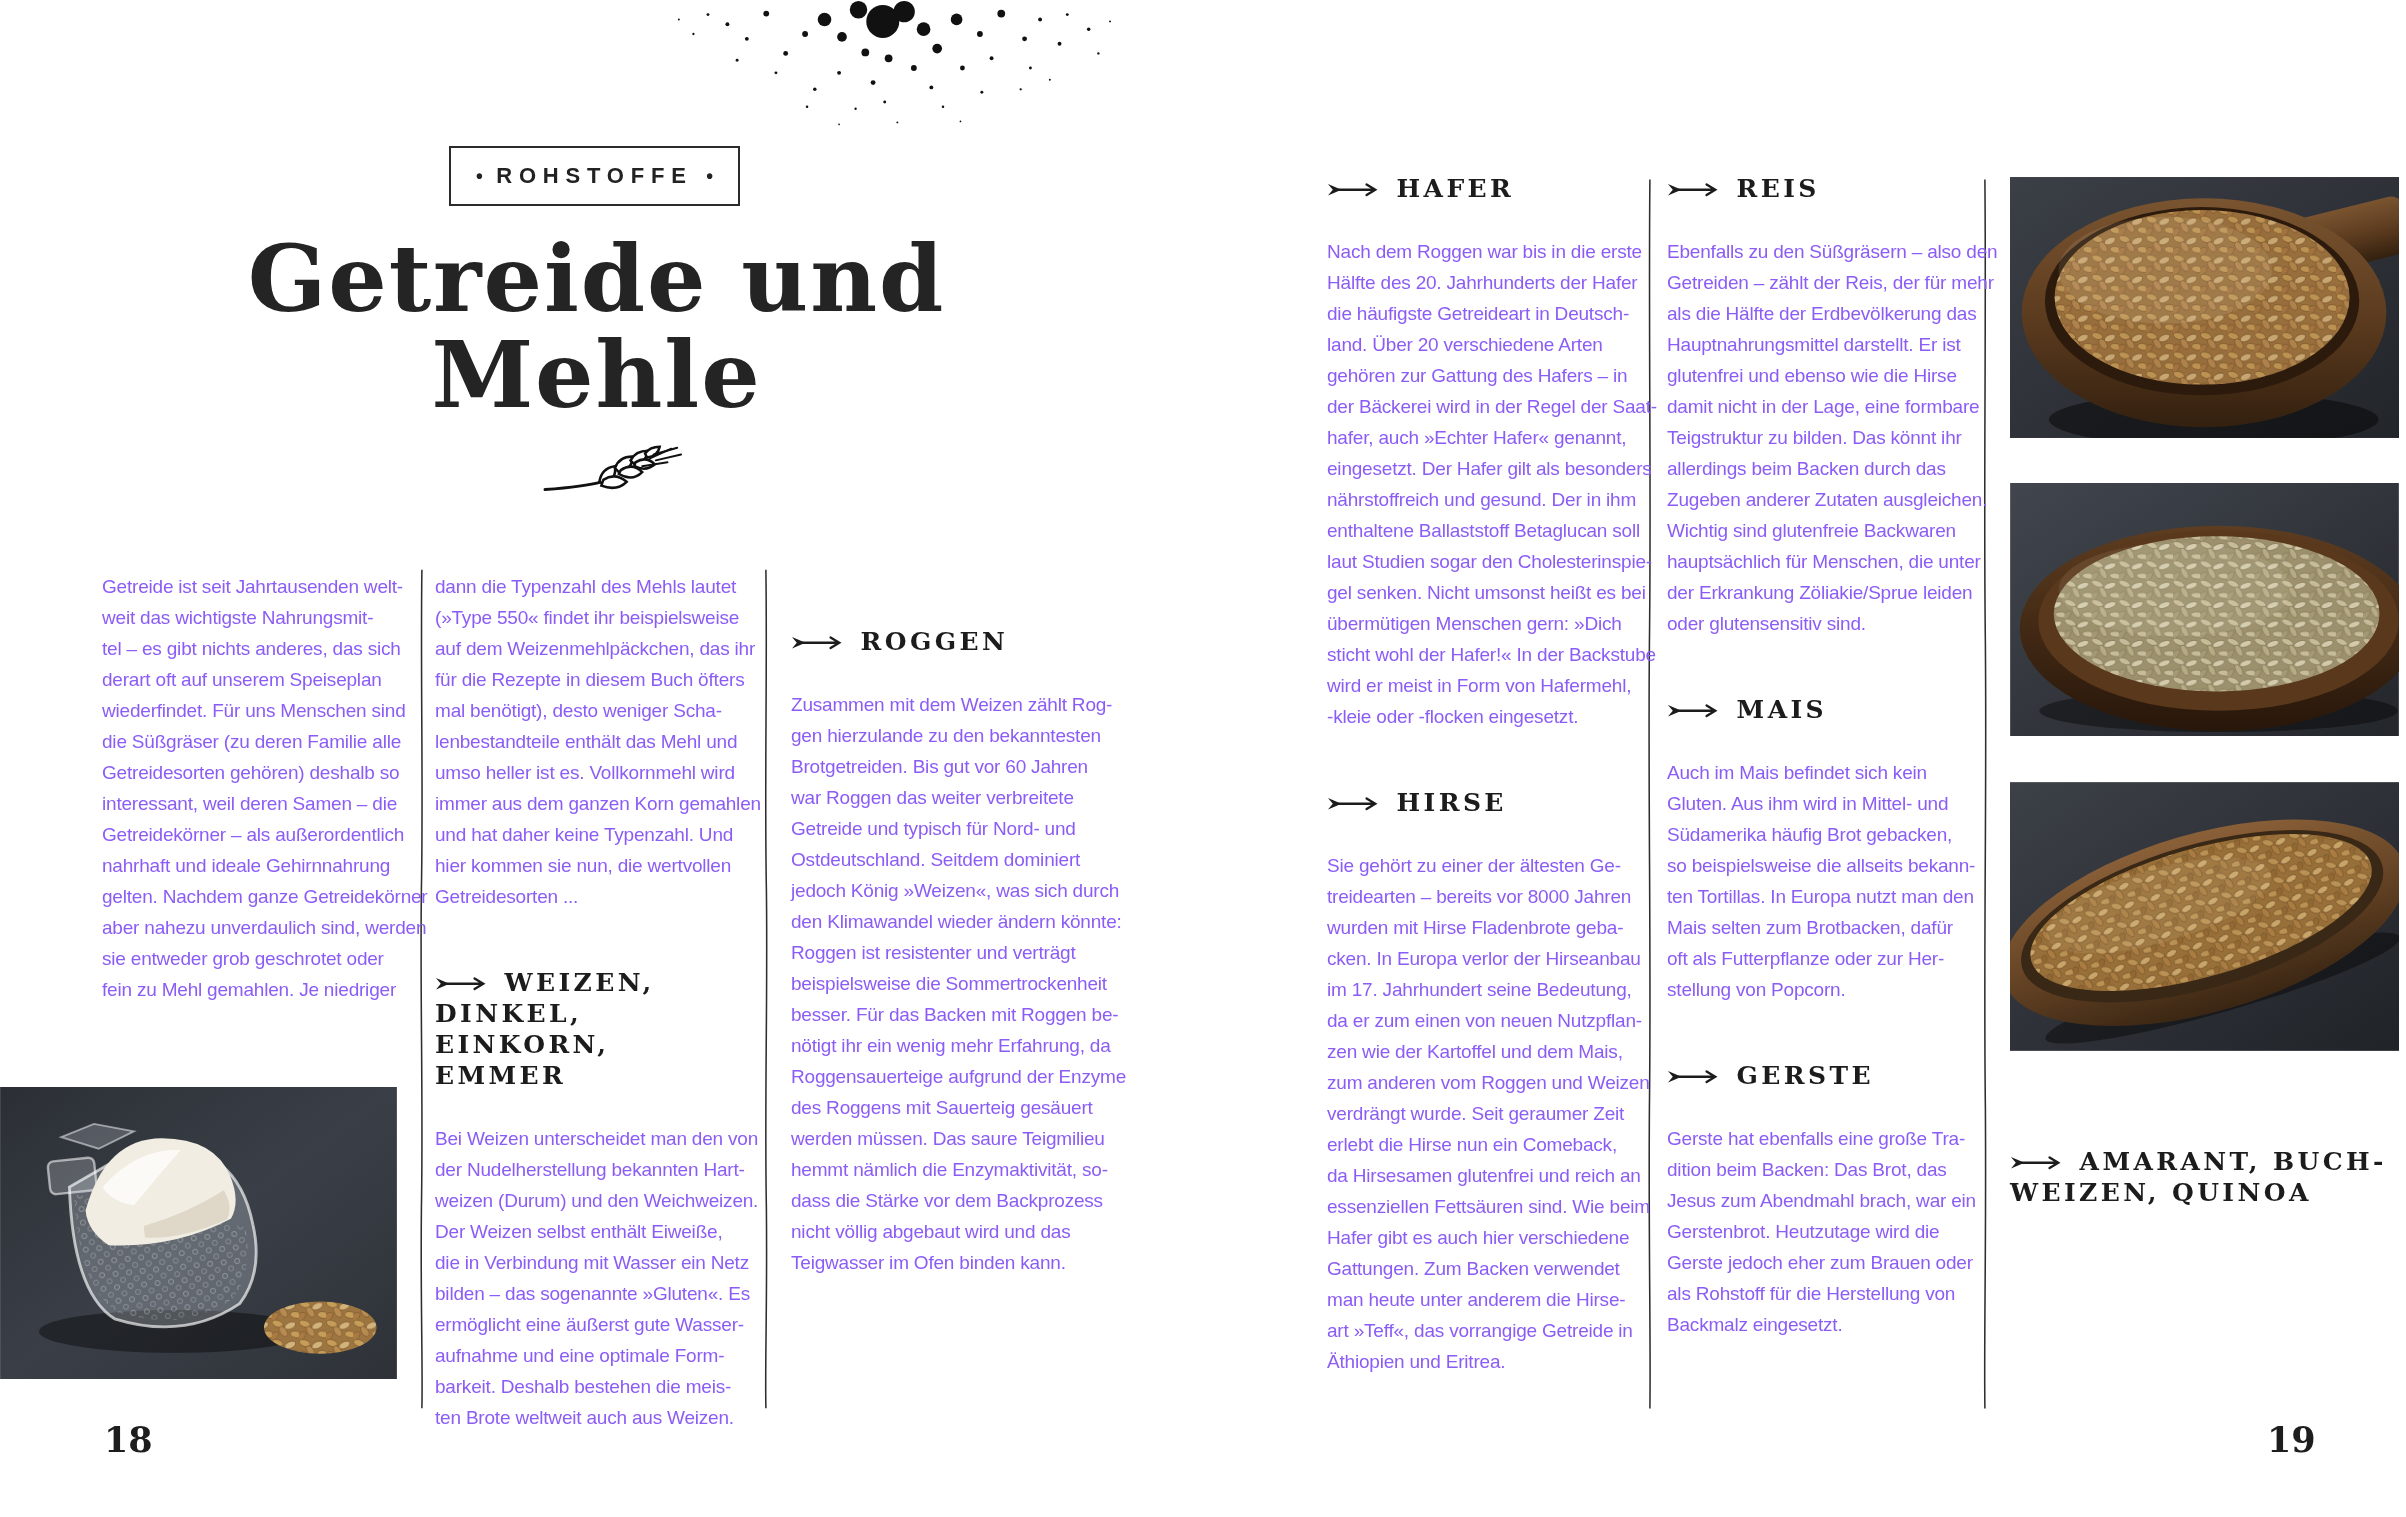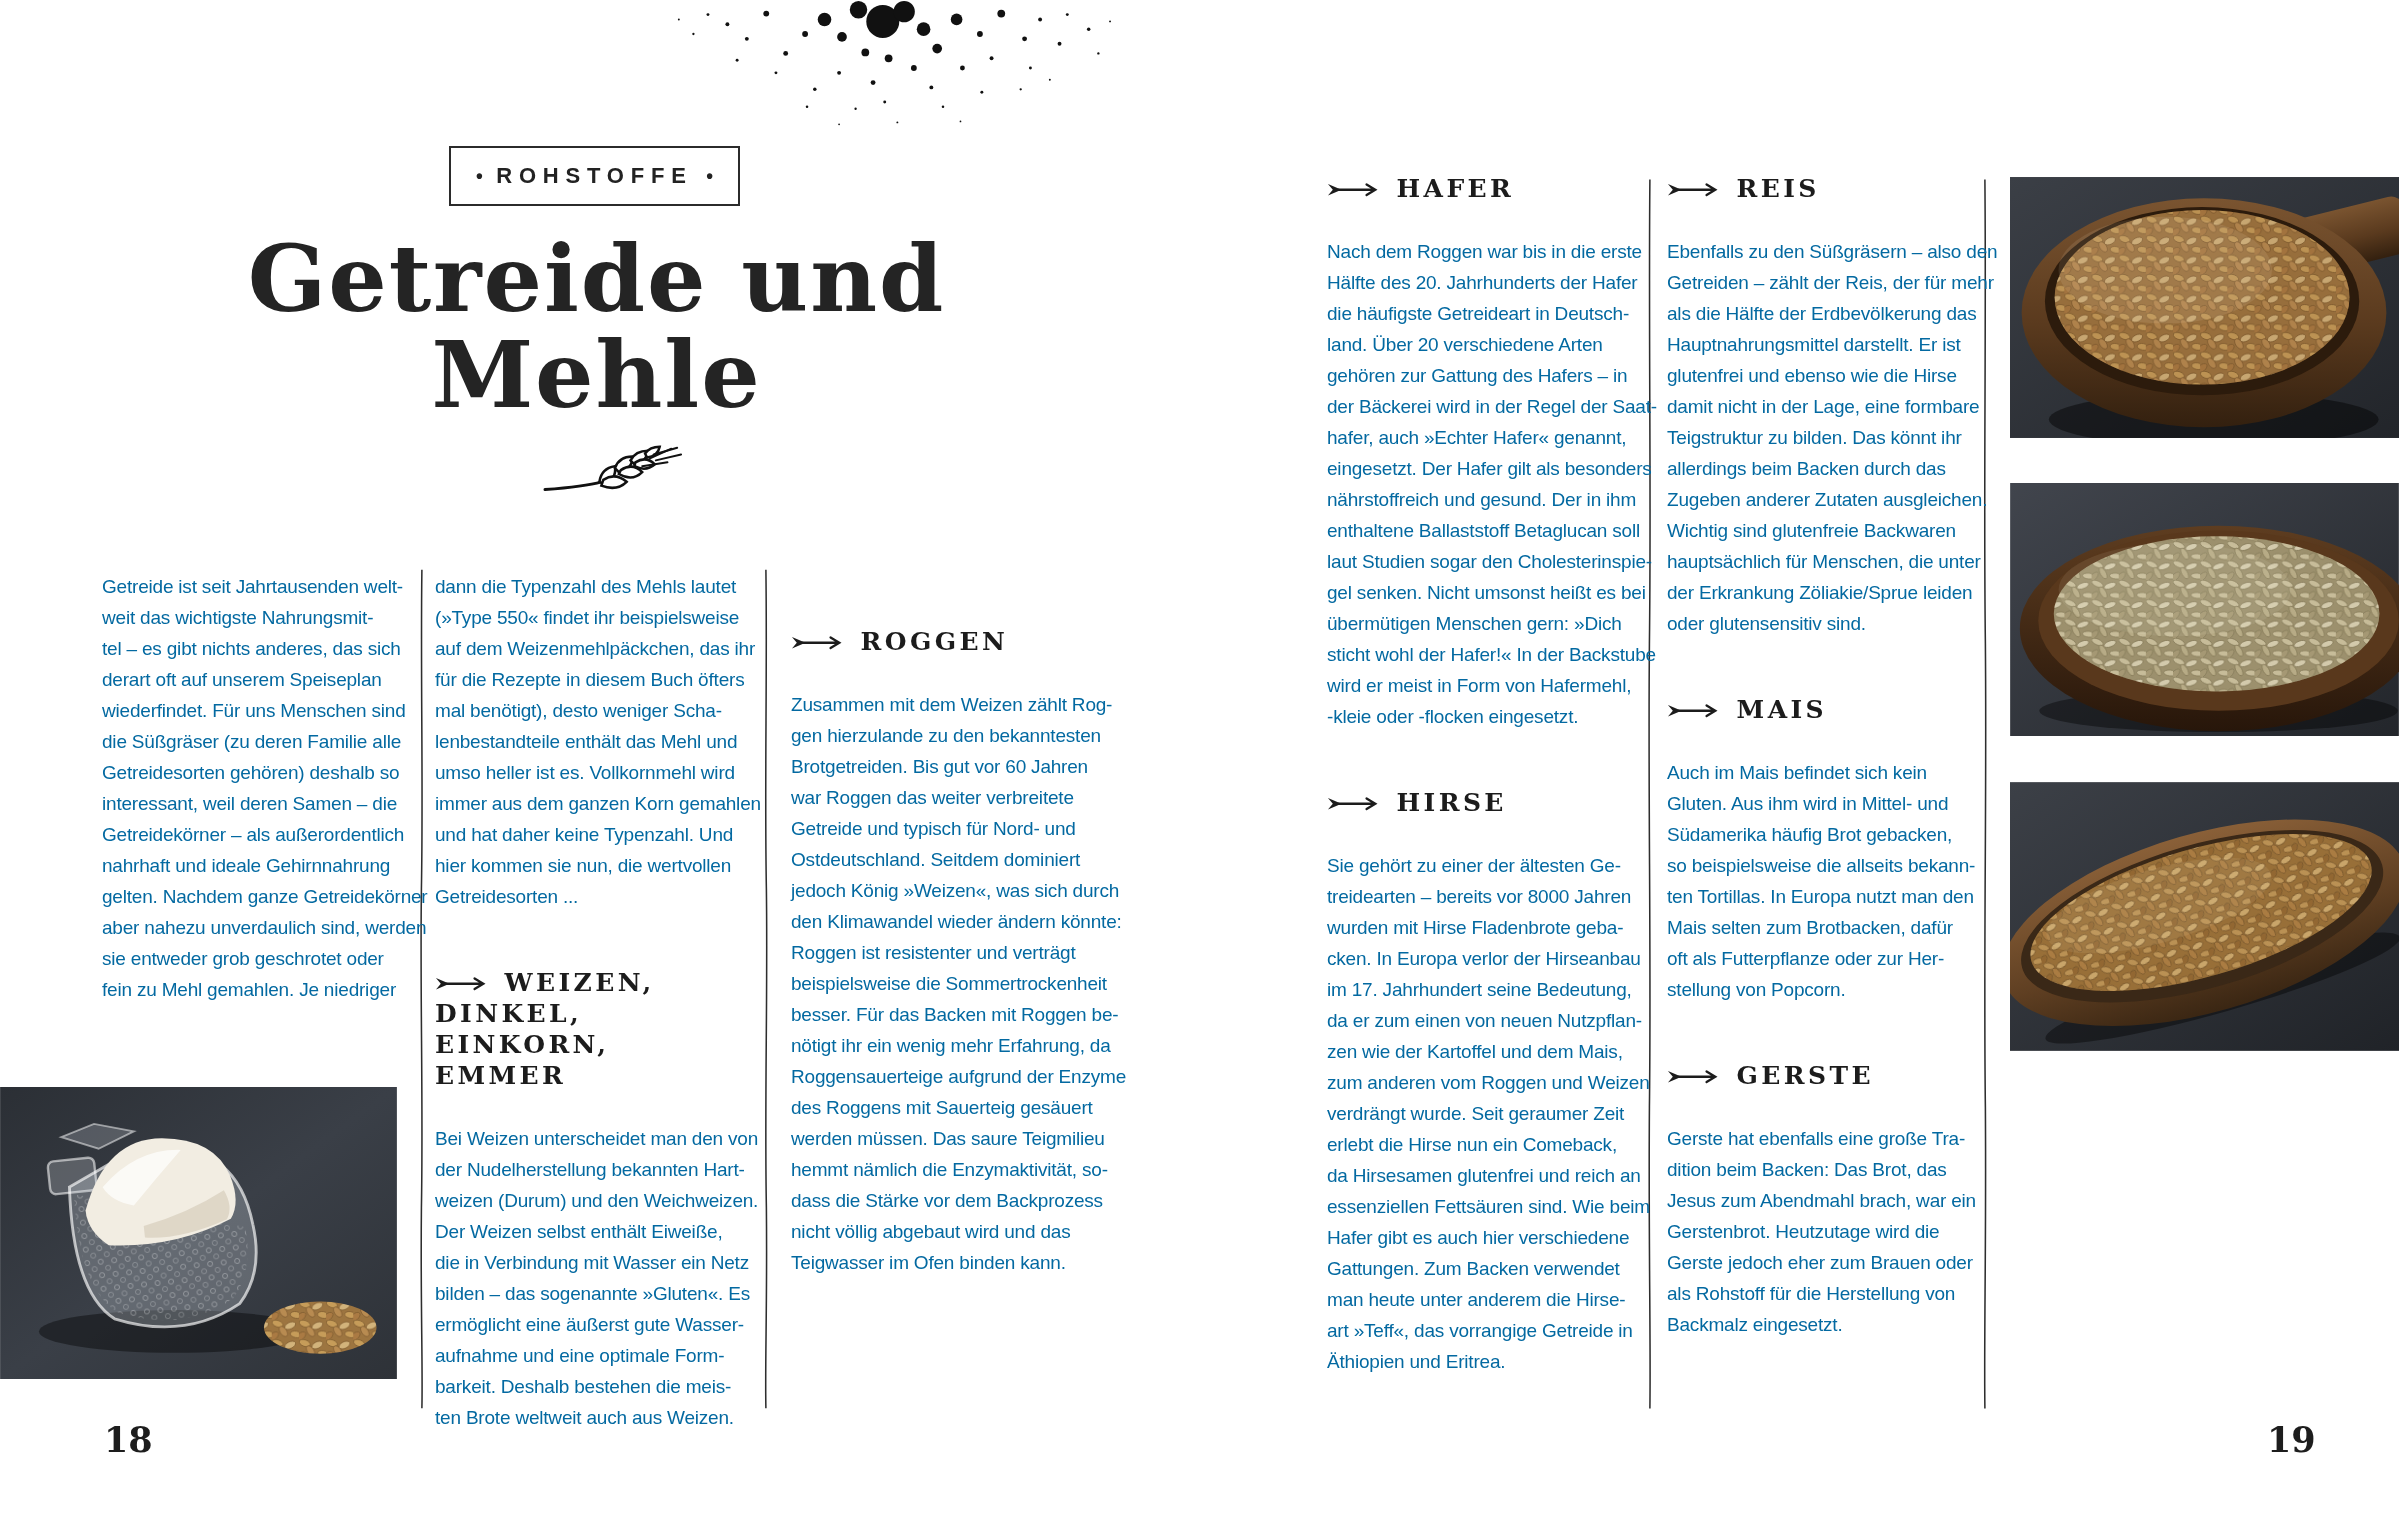--- a/index.html
+++ b/index.html
@@ -13,21 +13,21 @@
          font-family:"Liberation Sans",sans-serif;font-weight:bold;font-size:22px;
          letter-spacing:6.8px;color:#222;}
   #badge .dot{font-size:19.4px;letter-spacing:0;}
 
   
   #title{left:92px;top:231px;width:1009px;text-align:center;
          font-family:"DejaVu Serif",serif;font-weight:bold;font-size:92px;
          line-height:96px;color:#242424;letter-spacing:1.9px;white-space:pre-line;}
 
   
-  .lines{white-space:pre;font-size:19px;line-height:31px;letter-spacing:-0.2px;color:#0369a1;}
+  .lines{white-space:pre;font-size:19px;line-height:31px;letter-spacing:-0.2px;color:#8b5cf6;}
 
   .col{position:absolute;}
 
   .heading{font-family:"DejaVu Serif",serif;font-weight:bold;font-size:25px;
            line-height:31px;letter-spacing:3.4px;color:#1c1c1c;margin:55px 0 32px 0;}
   .heading.first{margin-top:0;}
   .heading .htext{white-space:pre-line;}
   .arrow-icon{display:inline-block;margin-right:13.6px;}
   .arrow-icon svg{vertical-align:-1.9px;}
 
@@ -317,20 +317,27 @@
     <div class="lines">Gerste hat ebenfalls eine große Tra-
 dition beim Backen: Das Brot, das
 Jesus zum Abendmahl brach, war ein
 Gerstenbrot. Heutzutage wird die
 Gerste jedoch eher zum Brauen oder
 als Rohstoff für die Herstellung von
 Backmalz eingesetzt.</div>
   </div>
 
   <div class="col" style="left:2010px;top:1146px;width:388px;">
+    <div class="heading first">
+      <span class="arrow-icon"><svg width="56" height="17.5" viewBox="0 0 58 18">
+            <path d="M1 3 L15 9 L1 15 L6 9 Z" fill="#1c1c1c"></path>
+            <path d="M12 9 L50 9 M41 3.5 L50 9 L41 14.5" stroke="#1c1c1c" stroke-width="2.4" fill="none" stroke-linecap="round"></path>
+          </svg></span><span class="htext">AMARANT, BUCH-
+WEIZEN, QUINOA</span>
+    </div>
   </div>
 
   <div class="photo" style="left:2010px;top:177px;width:389px;height:261px;">
     <svg width="389" height="261" viewBox="0 0 401 269">
       <defs>
         <linearGradient id="slate1" x1="0" y1="0" x2="1" y2="1">
           <stop offset="0" stop-color="#3b3f46"></stop>
             <stop offset="1" stop-color="#22252a"></stop>
         </linearGradient>
         <linearGradient id="wood1" x1="0" y1="0" x2="0" y2="1">

